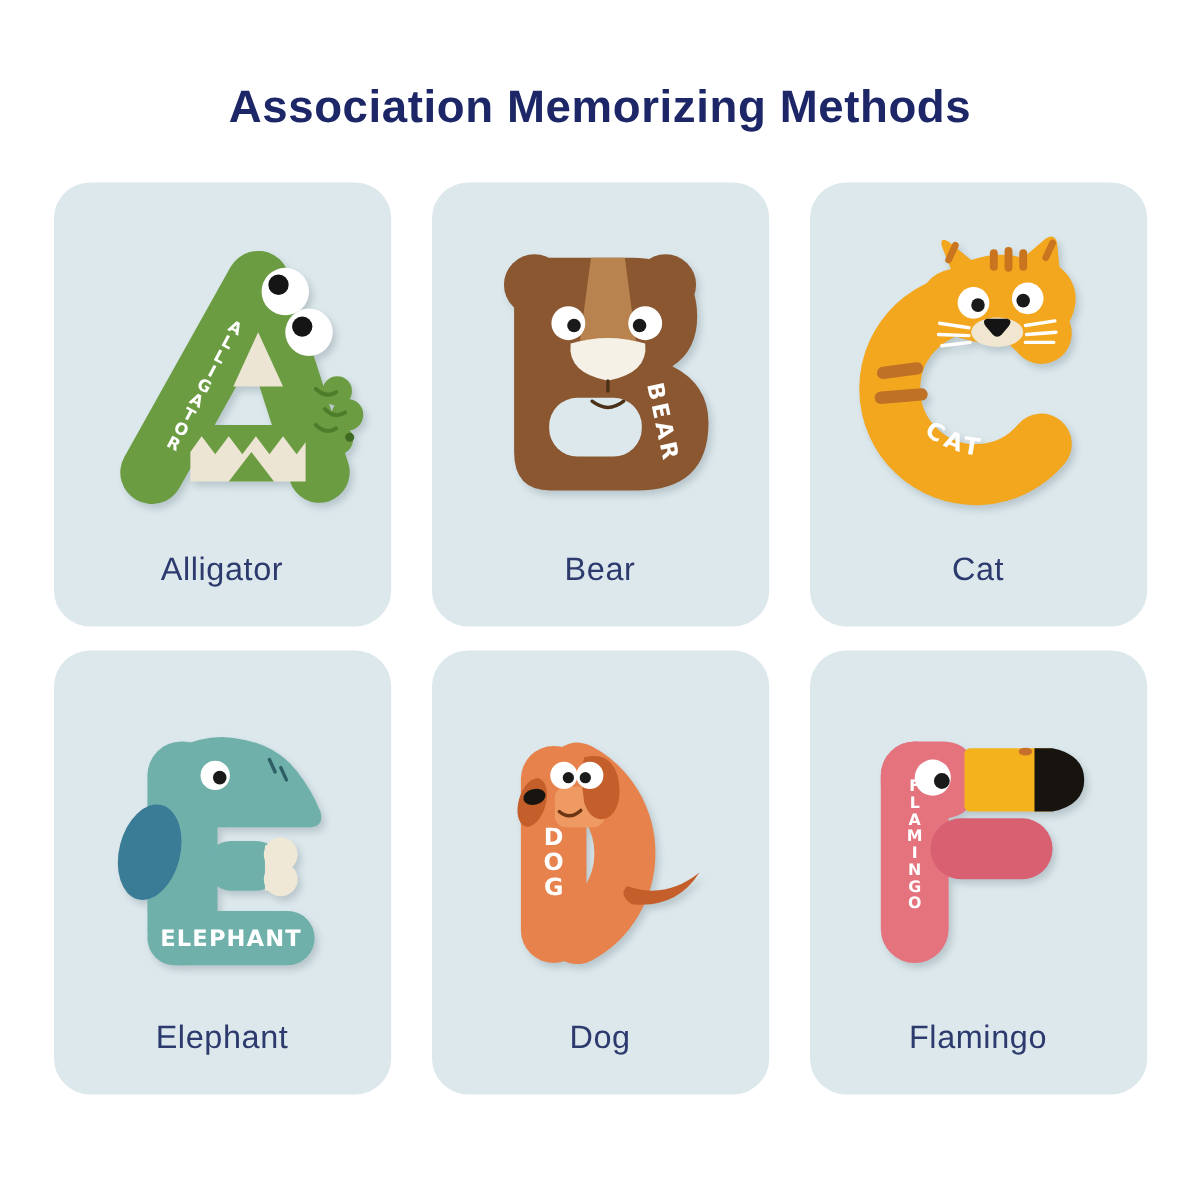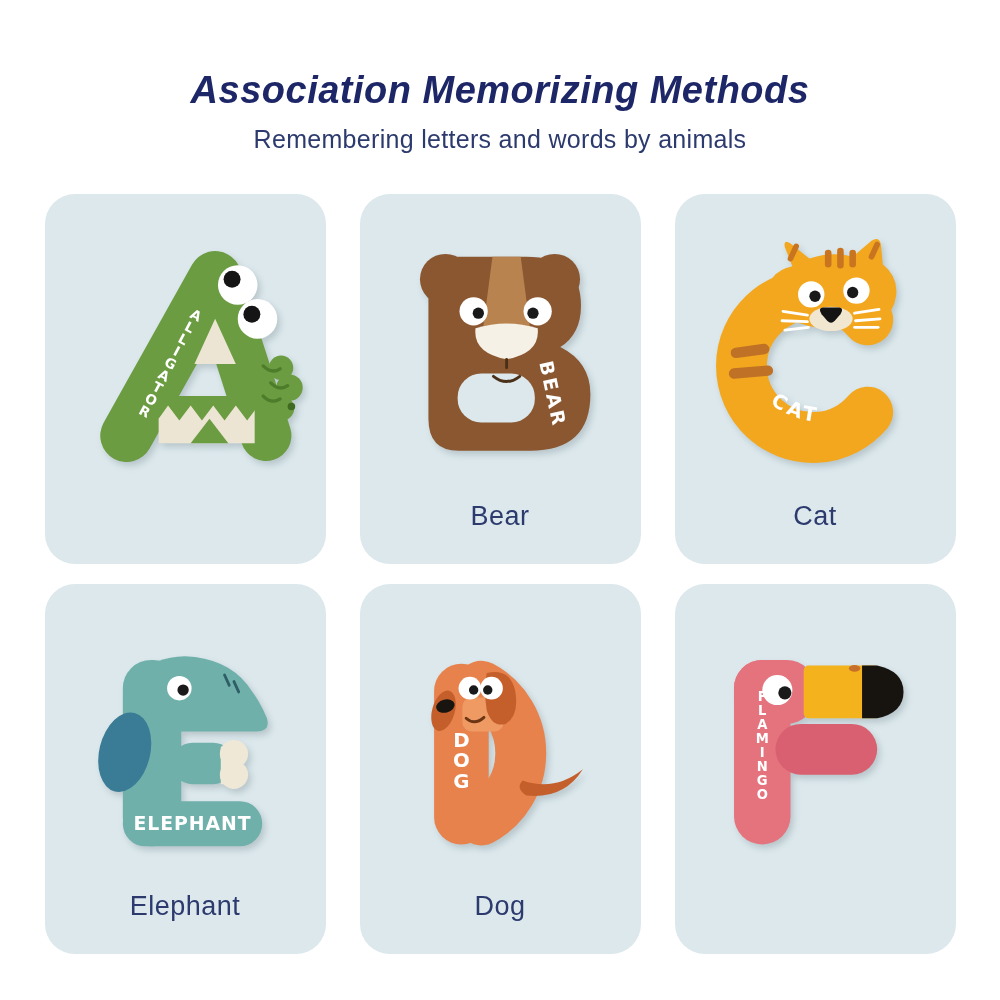--- a/index.html
+++ b/index.html
@@ -3,21 +3,21 @@
 <meta charset="utf-8">
 <style>
   html,body{margin:0;padding:0;}
   body{
     width:1000px;height:1000px;background:#ffffff;overflow:hidden;
     font-family:"Liberation Sans","DejaVu Sans",sans-serif;
   }
   .header{text-align:center;}
   .title{
     margin:70px 0 0;font-size:38px;font-weight:600;letter-spacing:.5px;
-    color:#1d2767;line-height:1.1;font-style:italic;
+    color:#1d2767;line-height:1.1;
   }
   .subtitle{
     margin:12px 0 0;font-size:25px;font-weight:400;letter-spacing:.3px;
     color:#2c3a6e;line-height:1.2;
   }
   .grid{
     width:911px;margin:40px auto 0;display:grid;
     grid-template-columns:repeat(3,281px);
     column-gap:34px;row-gap:20px;
   }
@@ -37,21 +37,20 @@
     font-family:"DejaVu Sans","Liberation Sans",sans-serif;
     font-weight:700;fill:#ffffff;
   }
 </style>
 </head>
 <body>
 
 <div>
   <div class="header">
     <h1 class="title">Association Memorizing Methods</h1>
-    <div class="subtitle">Remembering letters and words by animals</div>
   </div>
 
   <div class="grid">
 
     <div class="card">
       <svg viewBox="0 0 240 240">
         <g stroke="#6b9c41" stroke-linecap="round">
           <line x1="58" y1="212" x2="152" y2="44" stroke-width="56"></line>
           <line x1="152" y1="44" x2="206" y2="212" stroke-width="54"></line>
         </g>
@@ -67,20 +66,21 @@
         <path d="M86,170 L198,170 L198,180 L186,196 L174,180 L162,196 L150,180 L138,196 L126,180 L114,196 L102,180 L92,194 L86,182 Z" fill="#6b9c41"></path>
         <polygon points="126,220 146,194 166,220" fill="#6b9c41"></polygon>
         <g>
           <circle cx="176" cy="52" r="21" fill="#ffffff"></circle>
             <circle cx="170" cy="46" r="9" fill="#151515"></circle>
           <circle cx="197" cy="88" r="21" fill="#ffffff"></circle>
             <circle cx="191" cy="83" r="9" fill="#151515"></circle>
         </g>
         <text class="ltr-txt" transform="rotate(28 103 138)" x="103" y="82" font-size="14.5" text-anchor="middle" fill="#f2efdf"><tspan x="103">A</tspan><tspan x="103" dy="14.5">L</tspan><tspan x="103" dy="14.5">L</tspan><tspan x="103" dy="14.5">I</tspan><tspan x="103" dy="14.5">G</tspan><tspan x="103" dy="14.5">A</tspan><tspan x="103" dy="14.5">T</tspan><tspan x="103" dy="14.5">O</tspan><tspan x="103" dy="14.5">R</tspan></text>
       </svg>
+      <div class="card-label">Alligator</div>
     </div>
 
     <div class="card">
       <svg viewBox="0 0 240 240">
         <g>
           <circle cx="62" cy="46" r="27" fill="#8a5731"></circle>
             <circle cx="178" cy="46" r="27" fill="#8a5731"></circle>
           <circle cx="62" cy="44" r="11" fill="#66401f"></circle>
             <circle cx="178" cy="44" r="11" fill="#66401f"></circle>
         </g>
@@ -189,16 +189,17 @@
         <rect x="78" y="104" width="108" height="54" rx="27" fill="#d86070"></rect>
         <rect x="108" y="42" width="80" height="56" rx="5" fill="#f4b21c"></rect>
         <path d="M170,42 L186,42 Q214,48 214,70 Q214,92 186,98 L170,98 Z" fill="#17130f"></path>
         <ellipse cx="162" cy="45" rx="6" ry="3.5" fill="#c7702b"></ellipse>
         <g>
           <circle cx="80" cy="68" r="16" fill="#ffffff"></circle>
             <circle cx="88" cy="71" r="7" fill="#1a1a1a"></circle>
         </g>
         <text class="ltr-txt" x="64" y="80" font-size="14" text-anchor="middle" fill="#ffffff"><tspan x="64">F</tspan><tspan x="64" dy="14.8">L</tspan><tspan x="64" dy="14.8">A</tspan><tspan x="64" dy="14.8">M</tspan><tspan x="64" dy="14.8">I</tspan><tspan x="64" dy="14.8">N</tspan><tspan x="64" dy="14.8">G</tspan><tspan x="64" dy="14.8">O</tspan></text>
       </svg>
+      <div class="card-label">Flamingo</div>
     </div>
 
   </div>
 </div>
 
 </body></html>

